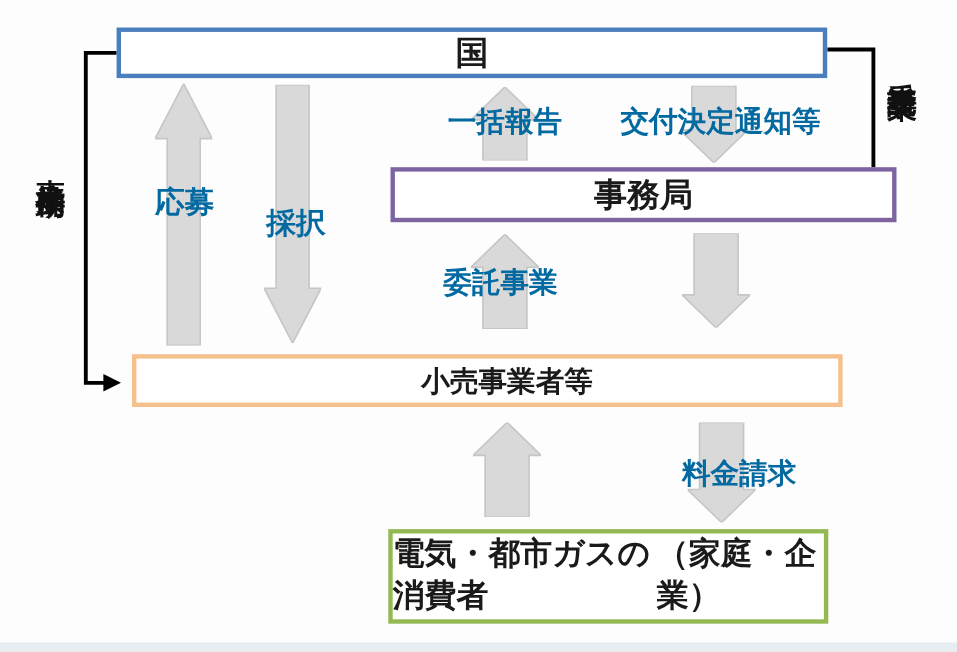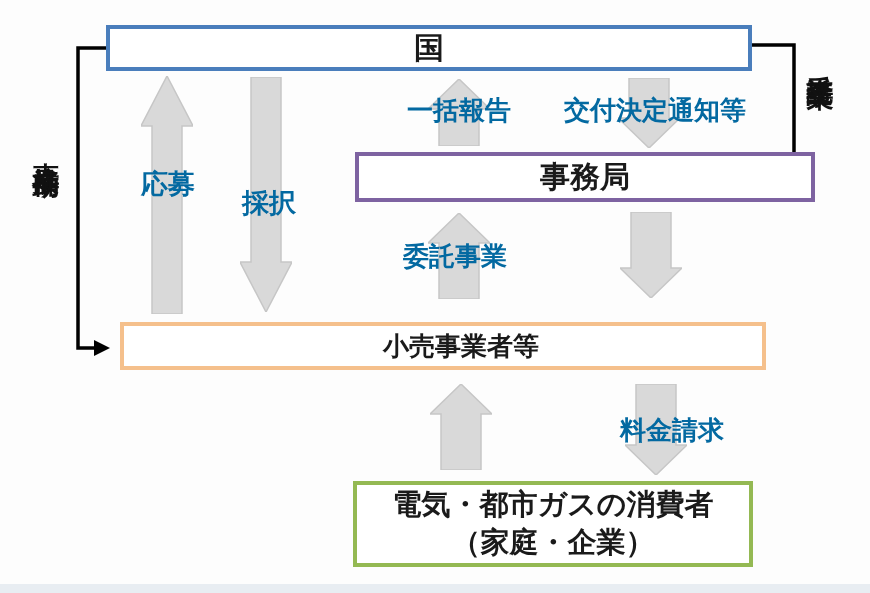--- a/index.html
+++ b/index.html
@@ -7,21 +7,21 @@
   .canvas { position: relative; width: 870px; height: 593px; background: #fdfdfd; overflow: hidden; }
 
   .box {
     position: absolute; box-sizing: border-box; background: #ffffff;
     display: flex; align-items: center; justify-content: center;
     font-weight: bold; color: #1a1a1a; z-index: 3;
   }
   .box-kuni    { left: 106px; top: 25px;  width: 646px; height: 46px; border: 4px solid var(--kuni-border, #4a7ebc); font-size: 30px; }
   .box-jimu    { left: 355px; top: 152px; width: 460px; height: 50px; border: 4px solid var(--jimukyoku-border, #7e63a1); font-size: 30px; justify-content: center; }
   .box-kouri   { left: 120px; top: 322px; width: 646px; height: 48px; border: 4px solid var(--kouri-border, #f5c08c); font-size: 26px; padding-left: 36px; }
-  .box-shouhi  { left: 353px; top: 481px; width: 400px; height: 86px; border: 4px solid var(--shouhisha-border, #94b953); font-size: 29px; flex-direction: column; line-height: 1.3; }
+  .box-shouhi  { left: 353px; top: 481px; width: 400px; height: 86px; border: 4px solid var(--shouhisha-border, #94b953); font-size: 29px; line-height: 1.3; }
 
   .arrow { position: absolute; z-index: 1; }
   .alabel {
     position: absolute; z-index: 2; font-weight: bold; color: #0369a1;
     text-align: center; font-size: 26px; line-height: 1.15; white-space: nowrap;
   }
   .vlabel {
     position: absolute; z-index: 2; font-weight: bold; color: #111111;
     font-size: 27px; writing-mode: vertical-rl; text-orientation: upright; letter-spacing: 3px;
   }

